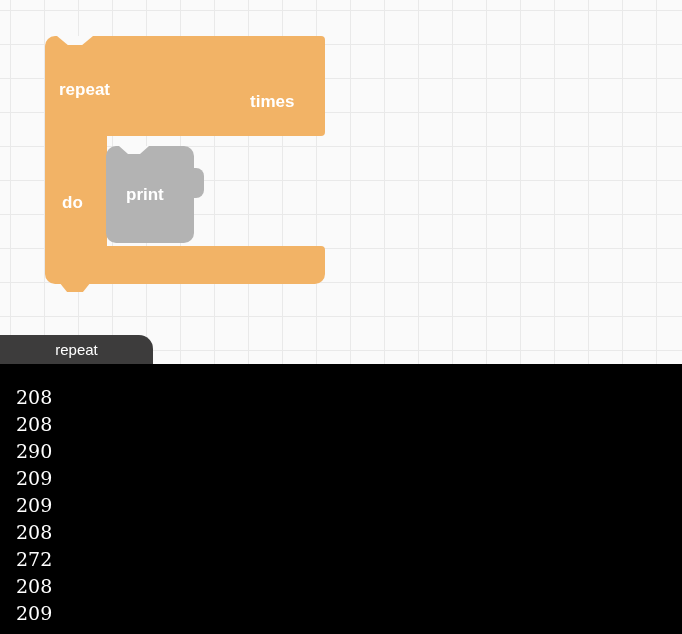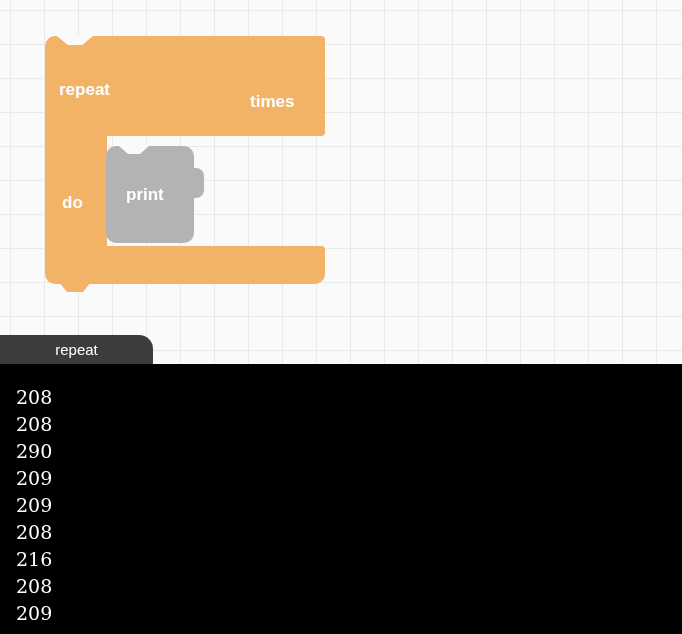--- a/index.html
+++ b/index.html
@@ -94,18 +94,18 @@
     <span>repeat</span>
   </div>
 
   <div class="console-output">
     <div>208</div>
     <div>208</div>
     <div>290</div>
     <div>209</div>
     <div>209</div>
     <div>208</div>
-    <div>216</div>
+    <div>272</div>
     <div>208</div>
     <div>209</div>
   </div>
 
 </div>
 
 </body></html>

